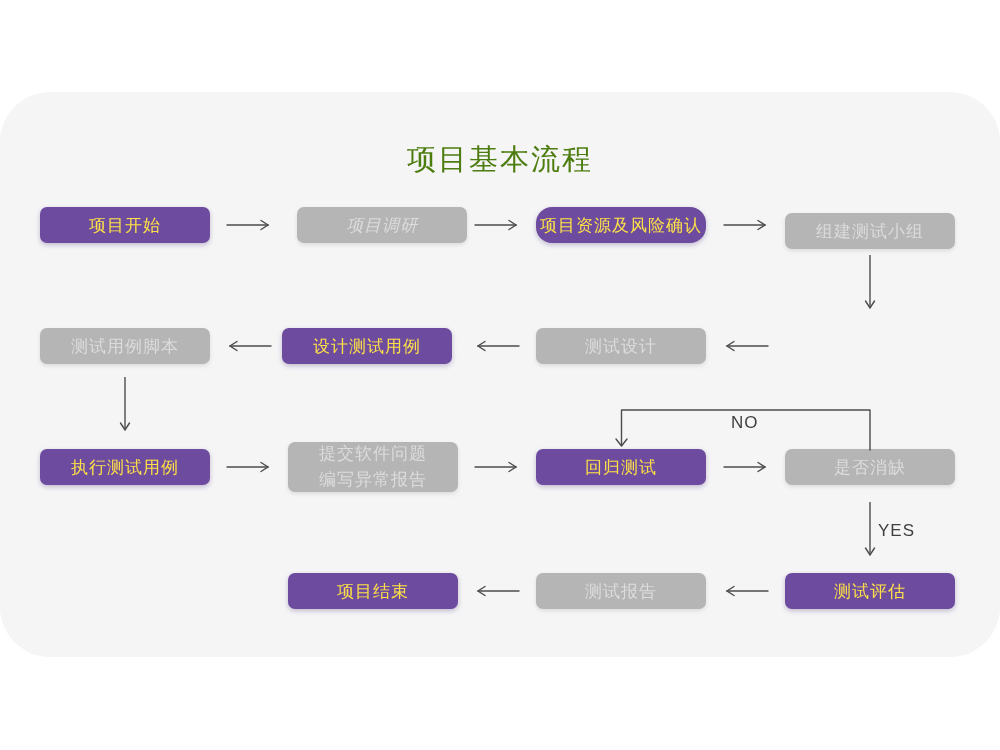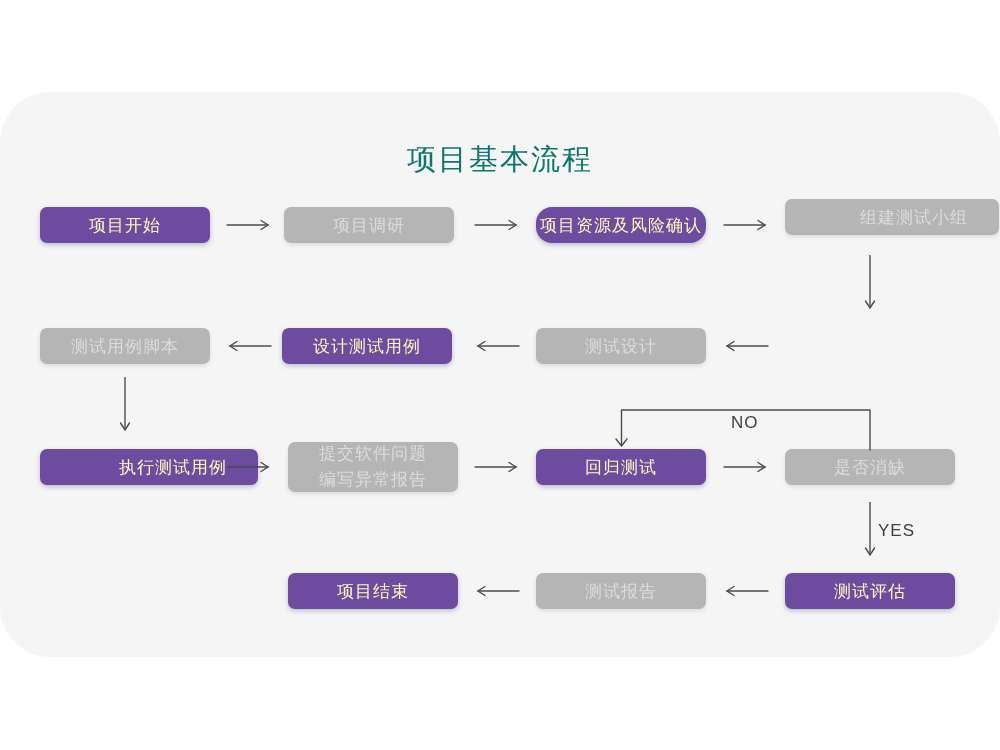--- a/index.html
+++ b/index.html
@@ -16,35 +16,35 @@
     width: 1000px; height: 565px;
     background: #f5f5f6;
     border-radius: 50px;
   }
   .title {
     position: absolute;
     left: 0; top: 140px; width: 1000px;
     text-align: center;
     font-size: 29px;
     font-weight: 500;
-    color: #0f766e;
+    color: #4d7c0f;
     letter-spacing: 2px;
   }
   .node {
     position: absolute;
     width: 170px; height: 36px;
     border-radius: 7px;
     display: flex; align-items: center; justify-content: center;
     font-size: 17px;
     letter-spacing: 1px;
     text-align: center;
   }
   .node.purple {
     background: #6d4b9e;
-    color: #fef9c3;
+    color: #fde047;
     box-shadow: 0 2px 5px rgba(60, 40, 110, 0.28);
   }
   .node.gray {
     background: #b5b5b5;
     color: #dcdcdc;
     box-shadow: 0 2px 4px rgba(0, 0, 0, 0.10);
   }
   .node.tall {
     height: 50px;
     white-space: pre-line;
@@ -62,29 +62,29 @@
 </head>
 <body>
 
 <div class="stage">
 
   <div class="card"></div>
 
   <div class="title">项目基本流程</div>
 
   <div class="node purple" style="left:40px;  top:207px;">项目开始</div>
-  <div class="node gray" style="left:284px; top:207px;">项目调研</div>
+  <div class="node gray" style="left:297px; top:207px;font-style:italic;">项目调研</div>
   <div class="node purple" style="left:536px; top:207px;border-radius:16px;">项目资源及风险确认</div>
-  <div class="node gray" style="left:785px; top:199px;padding-left:44px;">组建测试小组</div>
+  <div class="node gray" style="left:785px; top:213px;">组建测试小组</div>
 
   <div class="node gray" style="left:40px;  top:328px;">测试用例脚本</div>
   <div class="node purple" style="left:282px; top:328px;">设计测试用例</div>
   <div class="node gray" style="left:536px; top:328px;font-family:Liberation Mono, monospace;">测试设计</div>
 
-  <div class="node purple" style="left:40px;  top:449px;padding-left:48px;">执行测试用例</div>
+  <div class="node purple" style="left:40px;  top:449px;">执行测试用例</div>
   <div class="node gray tall" style="left:288px; top:442px;">提交软件问题
 编写异常报告</div>
   <div class="node purple" style="left:536px; top:449px;text-align:center;">回归测试</div>
   <div class="node gray" style="left:785px; top:449px;">是否消缺</div>
 
   <div class="node purple" style="left:288px; top:573px;">项目结束</div>
   <div class="node gray" style="left:536px; top:573px;">测试报告</div>
   <div class="node purple" style="left:785px; top:573px;">测试评估</div>
 
   <div class="arrow" style="left:226px; top:219px;">

